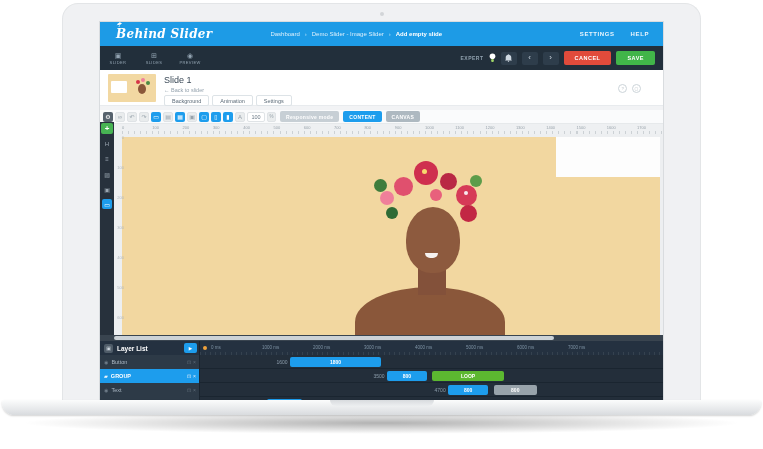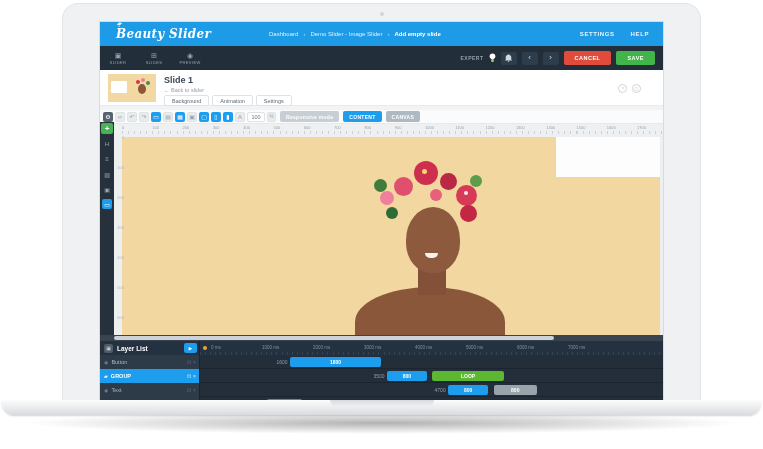--- a/index.html
+++ b/index.html
@@ -44,21 +44,21 @@
 
   
   .slidebar{position:absolute;left:0;top:48px;width:100%;height:36px;background:#fff;border-bottom:1px solid #e8ebee}
   .thumb{position:absolute;left:8px;top:4px;width:48px;height:28px;background:#f2d8a2;border-radius:1px;overflow:hidden}
   .thumb .tcard{position:absolute;left:3px;top:7px;width:16px;height:12px;background:#fff;border-radius:1px}
   .thumb .tface{position:absolute;left:30px;top:10px;width:8px;height:10px;background:#8a573a;border-radius:50%}
   .thumb .tf1,.thumb .tf2,.thumb .tf3{position:absolute;width:4px;height:4px;border-radius:50%}
   .thumb .tf1{left:28px;top:6px;background:#d63447}
   .thumb .tf2{left:33px;top:4px;background:#ef7f9a}
   .thumb .tf3{left:38px;top:7px;background:#4c8a43}
-  .sh-title{position:absolute;left:64px;top:5px;font-size:9px;font-weight:bold;color:#3a4856}
+  .sh-title{position:absolute;left:64px;top:5px;font-size:9px;font-weight:normal;color:#3a4856}
   .sh-back{position:absolute;left:64px;top:17px;font-size:5.5px;color:#93a1ad;cursor:pointer}
   #tabs{position:absolute;left:64px;top:25px;display:flex;gap:3px}
   .tab{height:11px;padding:0 7px;font-size:5.5px;color:#5d6c79;background:#fff;border:1px solid #dde3e7;border-radius:2px;
     display:flex;align-items:center;font-family:"Liberation Sans",sans-serif}
   .hcirc{position:absolute;top:14px;width:9px;height:9px;border:1px solid #ccd4d9;border-radius:50%;color:#aab4bb;
     font-size:4px;display:flex;align-items:center;justify-content:center;background:#fff}
   .hc1{right:36px}.hc2{right:22px}
 
   .gapstrip{position:absolute;left:0;top:84px;width:100%;height:4px;background:#f2f3f5}
 
@@ -145,21 +145,21 @@
 <body>
 
 <div class="lap-shadow"></div>
 
 <div class="lap-body">
   <div class="camera"></div>
 
   <div class="screen">
 
     <div class="topnav">
-      <span class="logo"><span class="umb">☂</span><span>Beauty Slider</span></span>
+      <span class="logo"><span class="umb">☂</span><span>Behind Slider</span></span>
       <div class="crumbs" id="crumbs">
           <span class="crumb">Dashboard</span>
           <span class="csep">›</span>
           <span class="crumb">Demo Slider - Image Slider</span>
           <span class="csep">›</span>
           <span class="crumb active">Add empty slide</span>
         </div>
       <div class="navright">
         <span>SETTINGS</span>
         <span>HELP</span>

